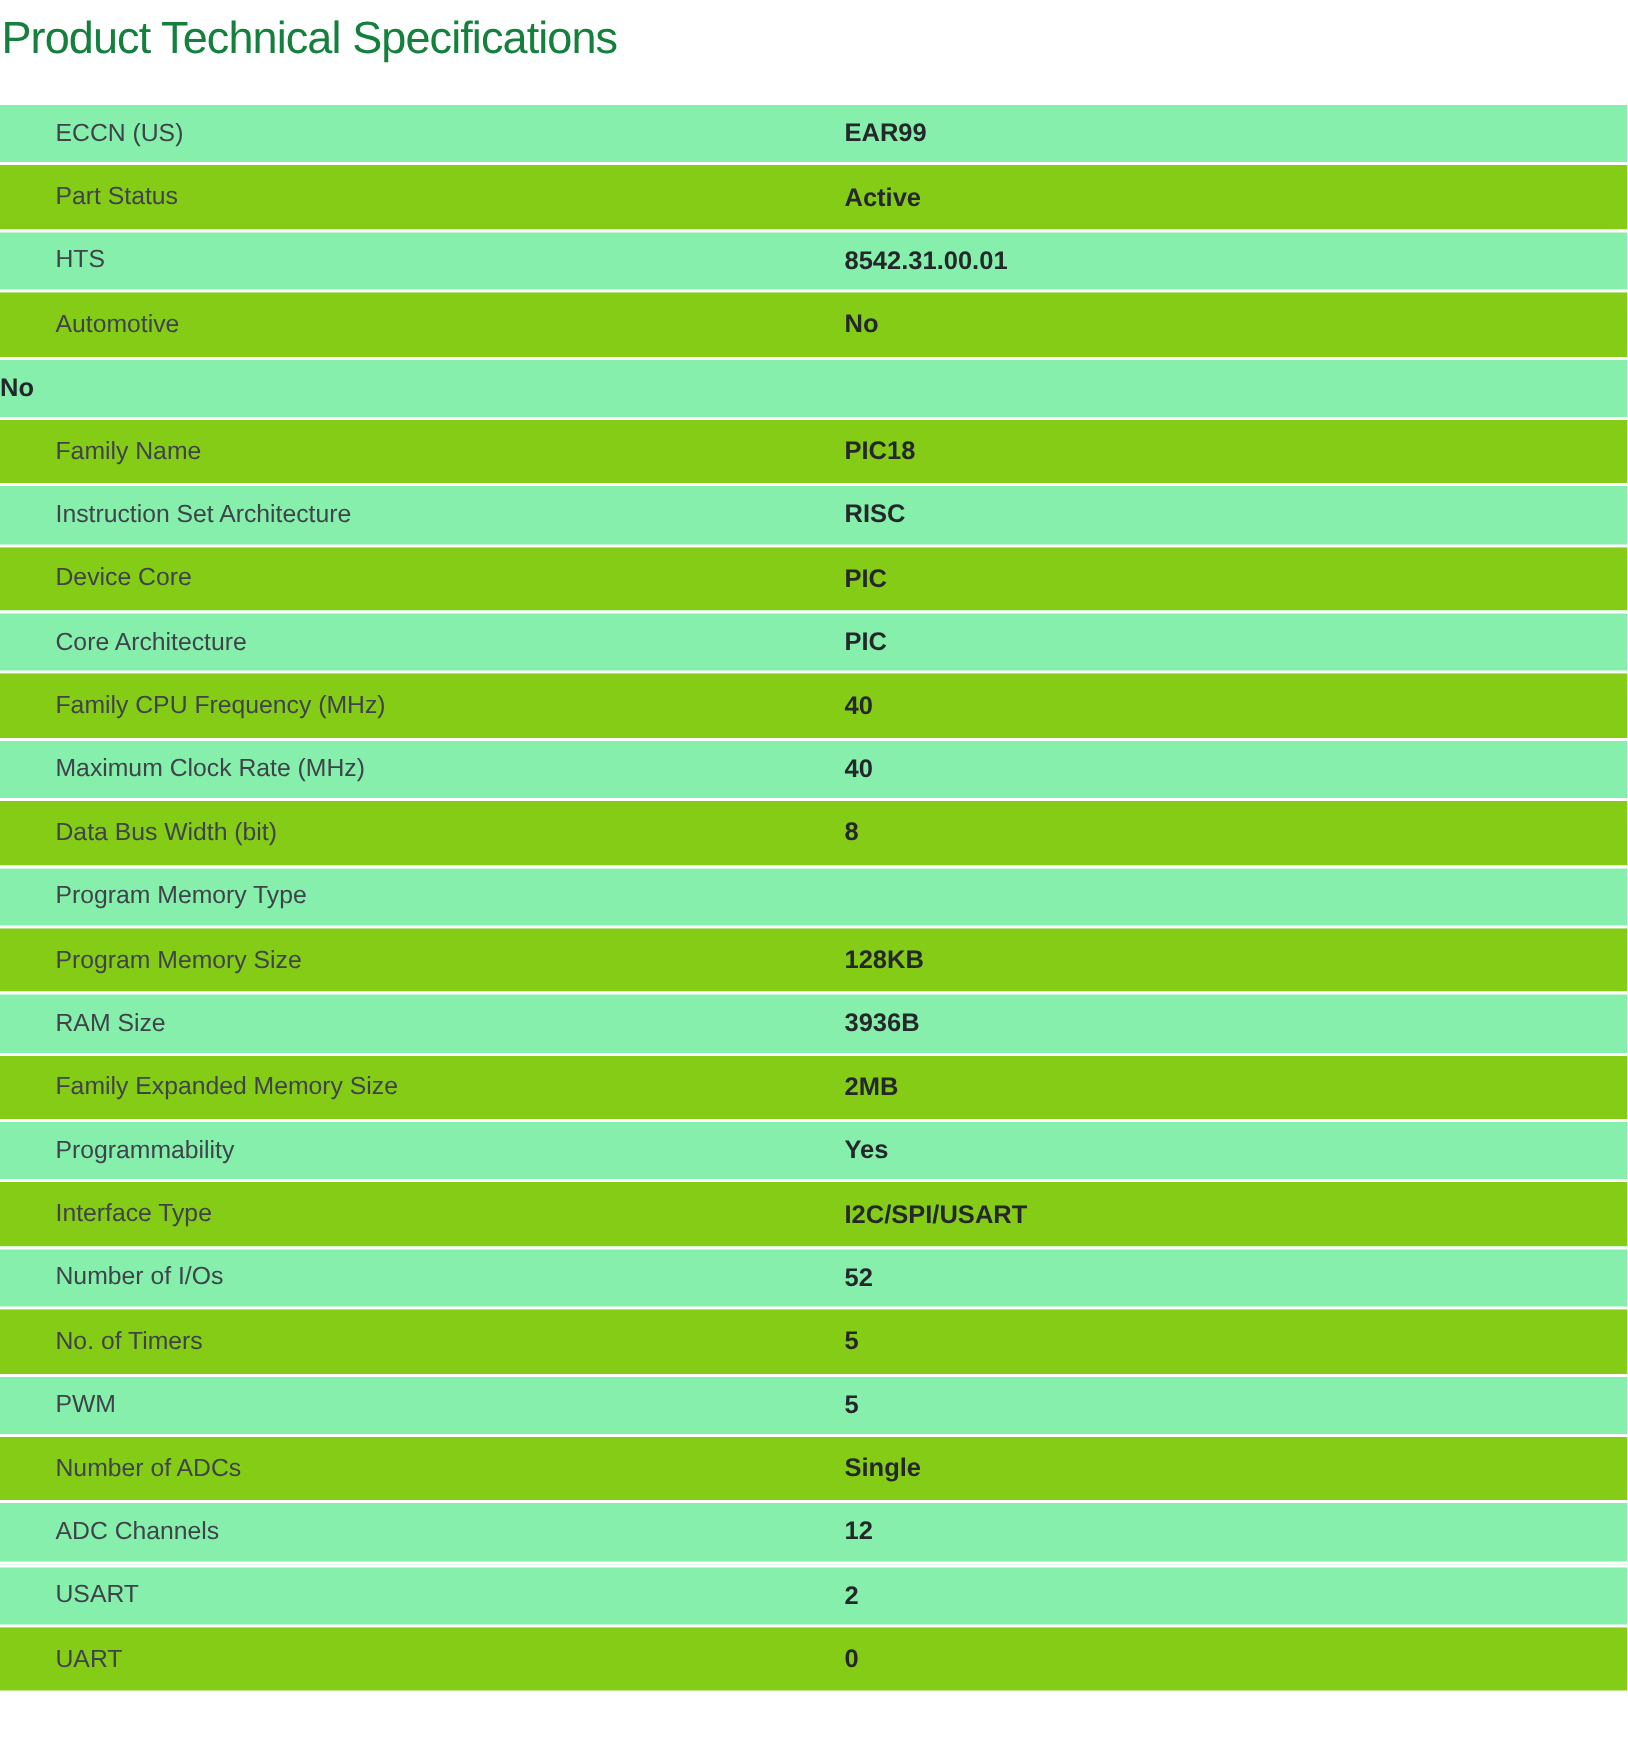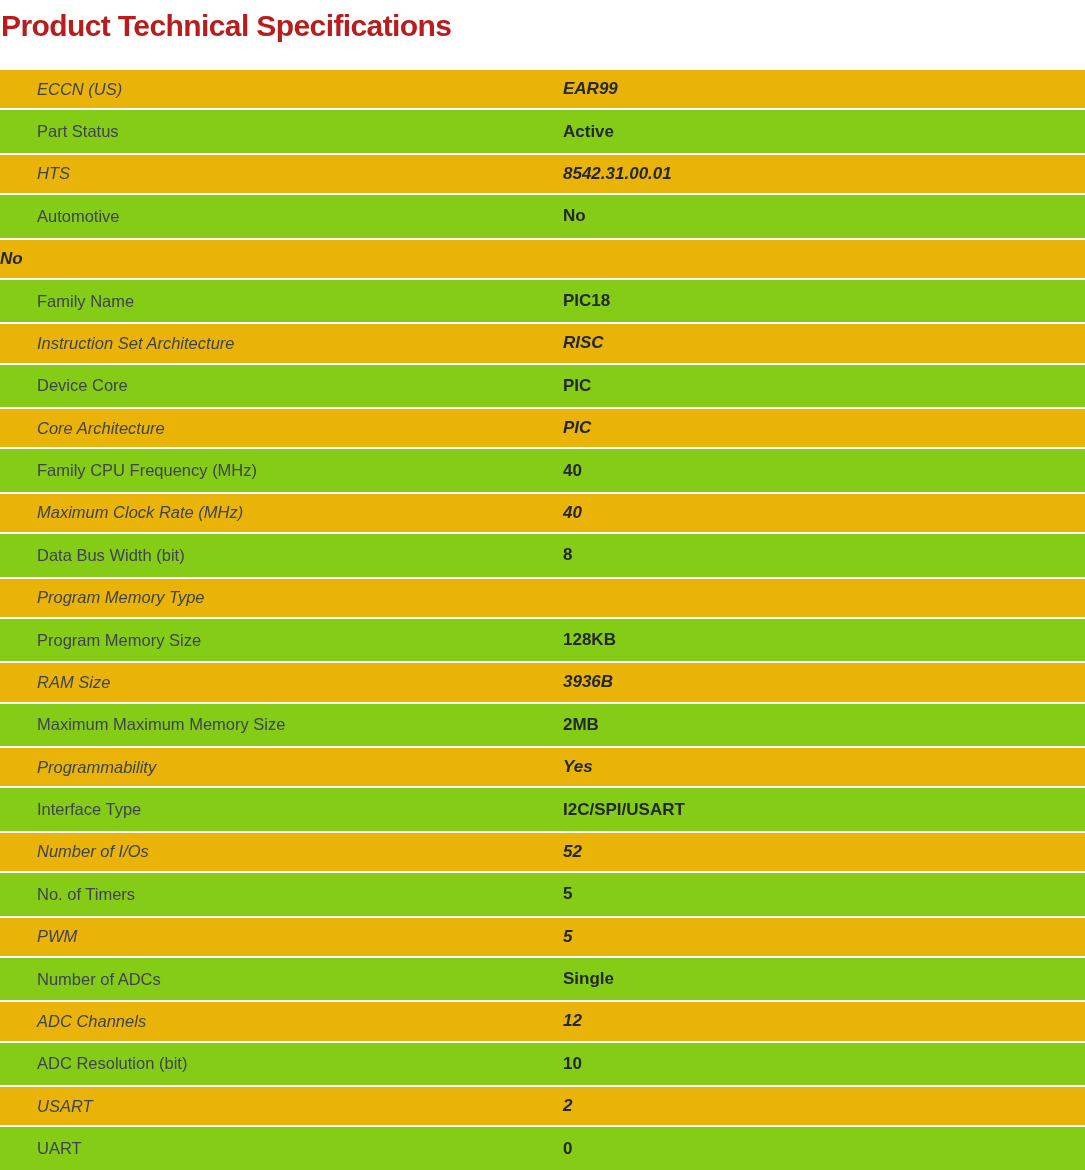--- a/index.html
+++ b/index.html
@@ -14,40 +14,39 @@
     font-family: "Liberation Sans", sans-serif;
   }
   .header {
     height: 68px;
     box-sizing: border-box;
     padding: 7px 0 0 1px;
   }
   .page-title {
     margin: 0;
     font-size: 30px;
-    font-weight: 700;
+    font-weight: 400;
     letter-spacing: -0.6px;
-    color: #b91c1c;
+    color: #15803d;
     line-height: 1.25;
   }
   .spec-table {
     width: 1085px;
   }
   .spec-row {
     display: flex;
     align-items: center;
     height: 42.38px;
     box-sizing: border-box;
     background: #84cc16;
   }
   .spec-row.alt {
-    background: #eab308;
+    background: #86efac;
     border-top: 2px solid #ffffff;
     border-bottom: 2px solid #ffffff;
-    font-style: italic;
   }
   .spec-label {
     flex: 0 0 563px;
     box-sizing: border-box;
     padding-left: 37px;
     font-size: 16.5px;
     font-weight: 400;
     color: #3f444a;
     white-space: nowrap;
   }
@@ -119,21 +118,21 @@
       </div>
       <div class="spec-row">
         <div class="spec-label">Program Memory Size</div>
         <div class="spec-value">128KB</div>
       </div>
       <div class="spec-row alt">
         <div class="spec-label">RAM Size</div>
         <div class="spec-value">3936B</div>
       </div>
       <div class="spec-row">
-        <div class="spec-label">Maximum Maximum Memory Size</div>
+        <div class="spec-label">Family Expanded Memory Size</div>
         <div class="spec-value">2MB</div>
       </div>
       <div class="spec-row alt">
         <div class="spec-label">Programmability</div>
         <div class="spec-value">Yes</div>
       </div>
       <div class="spec-row">
         <div class="spec-label">Interface Type</div>
         <div class="spec-value">I2C/SPI/USART</div>
       </div>
@@ -150,24 +149,20 @@
         <div class="spec-value">5</div>
       </div>
       <div class="spec-row">
         <div class="spec-label">Number of ADCs</div>
         <div class="spec-value">Single</div>
       </div>
       <div class="spec-row alt">
         <div class="spec-label">ADC Channels</div>
         <div class="spec-value">12</div>
       </div>
-      <div class="spec-row">
-        <div class="spec-label">ADC Resolution (bit)</div>
-        <div class="spec-value">10</div>
-      </div>
       <div class="spec-row alt">
         <div class="spec-label">USART</div>
         <div class="spec-value">2</div>
       </div>
       <div class="spec-row">
         <div class="spec-label">UART</div>
         <div class="spec-value">0</div>
       </div>
     </div>
 </div>

